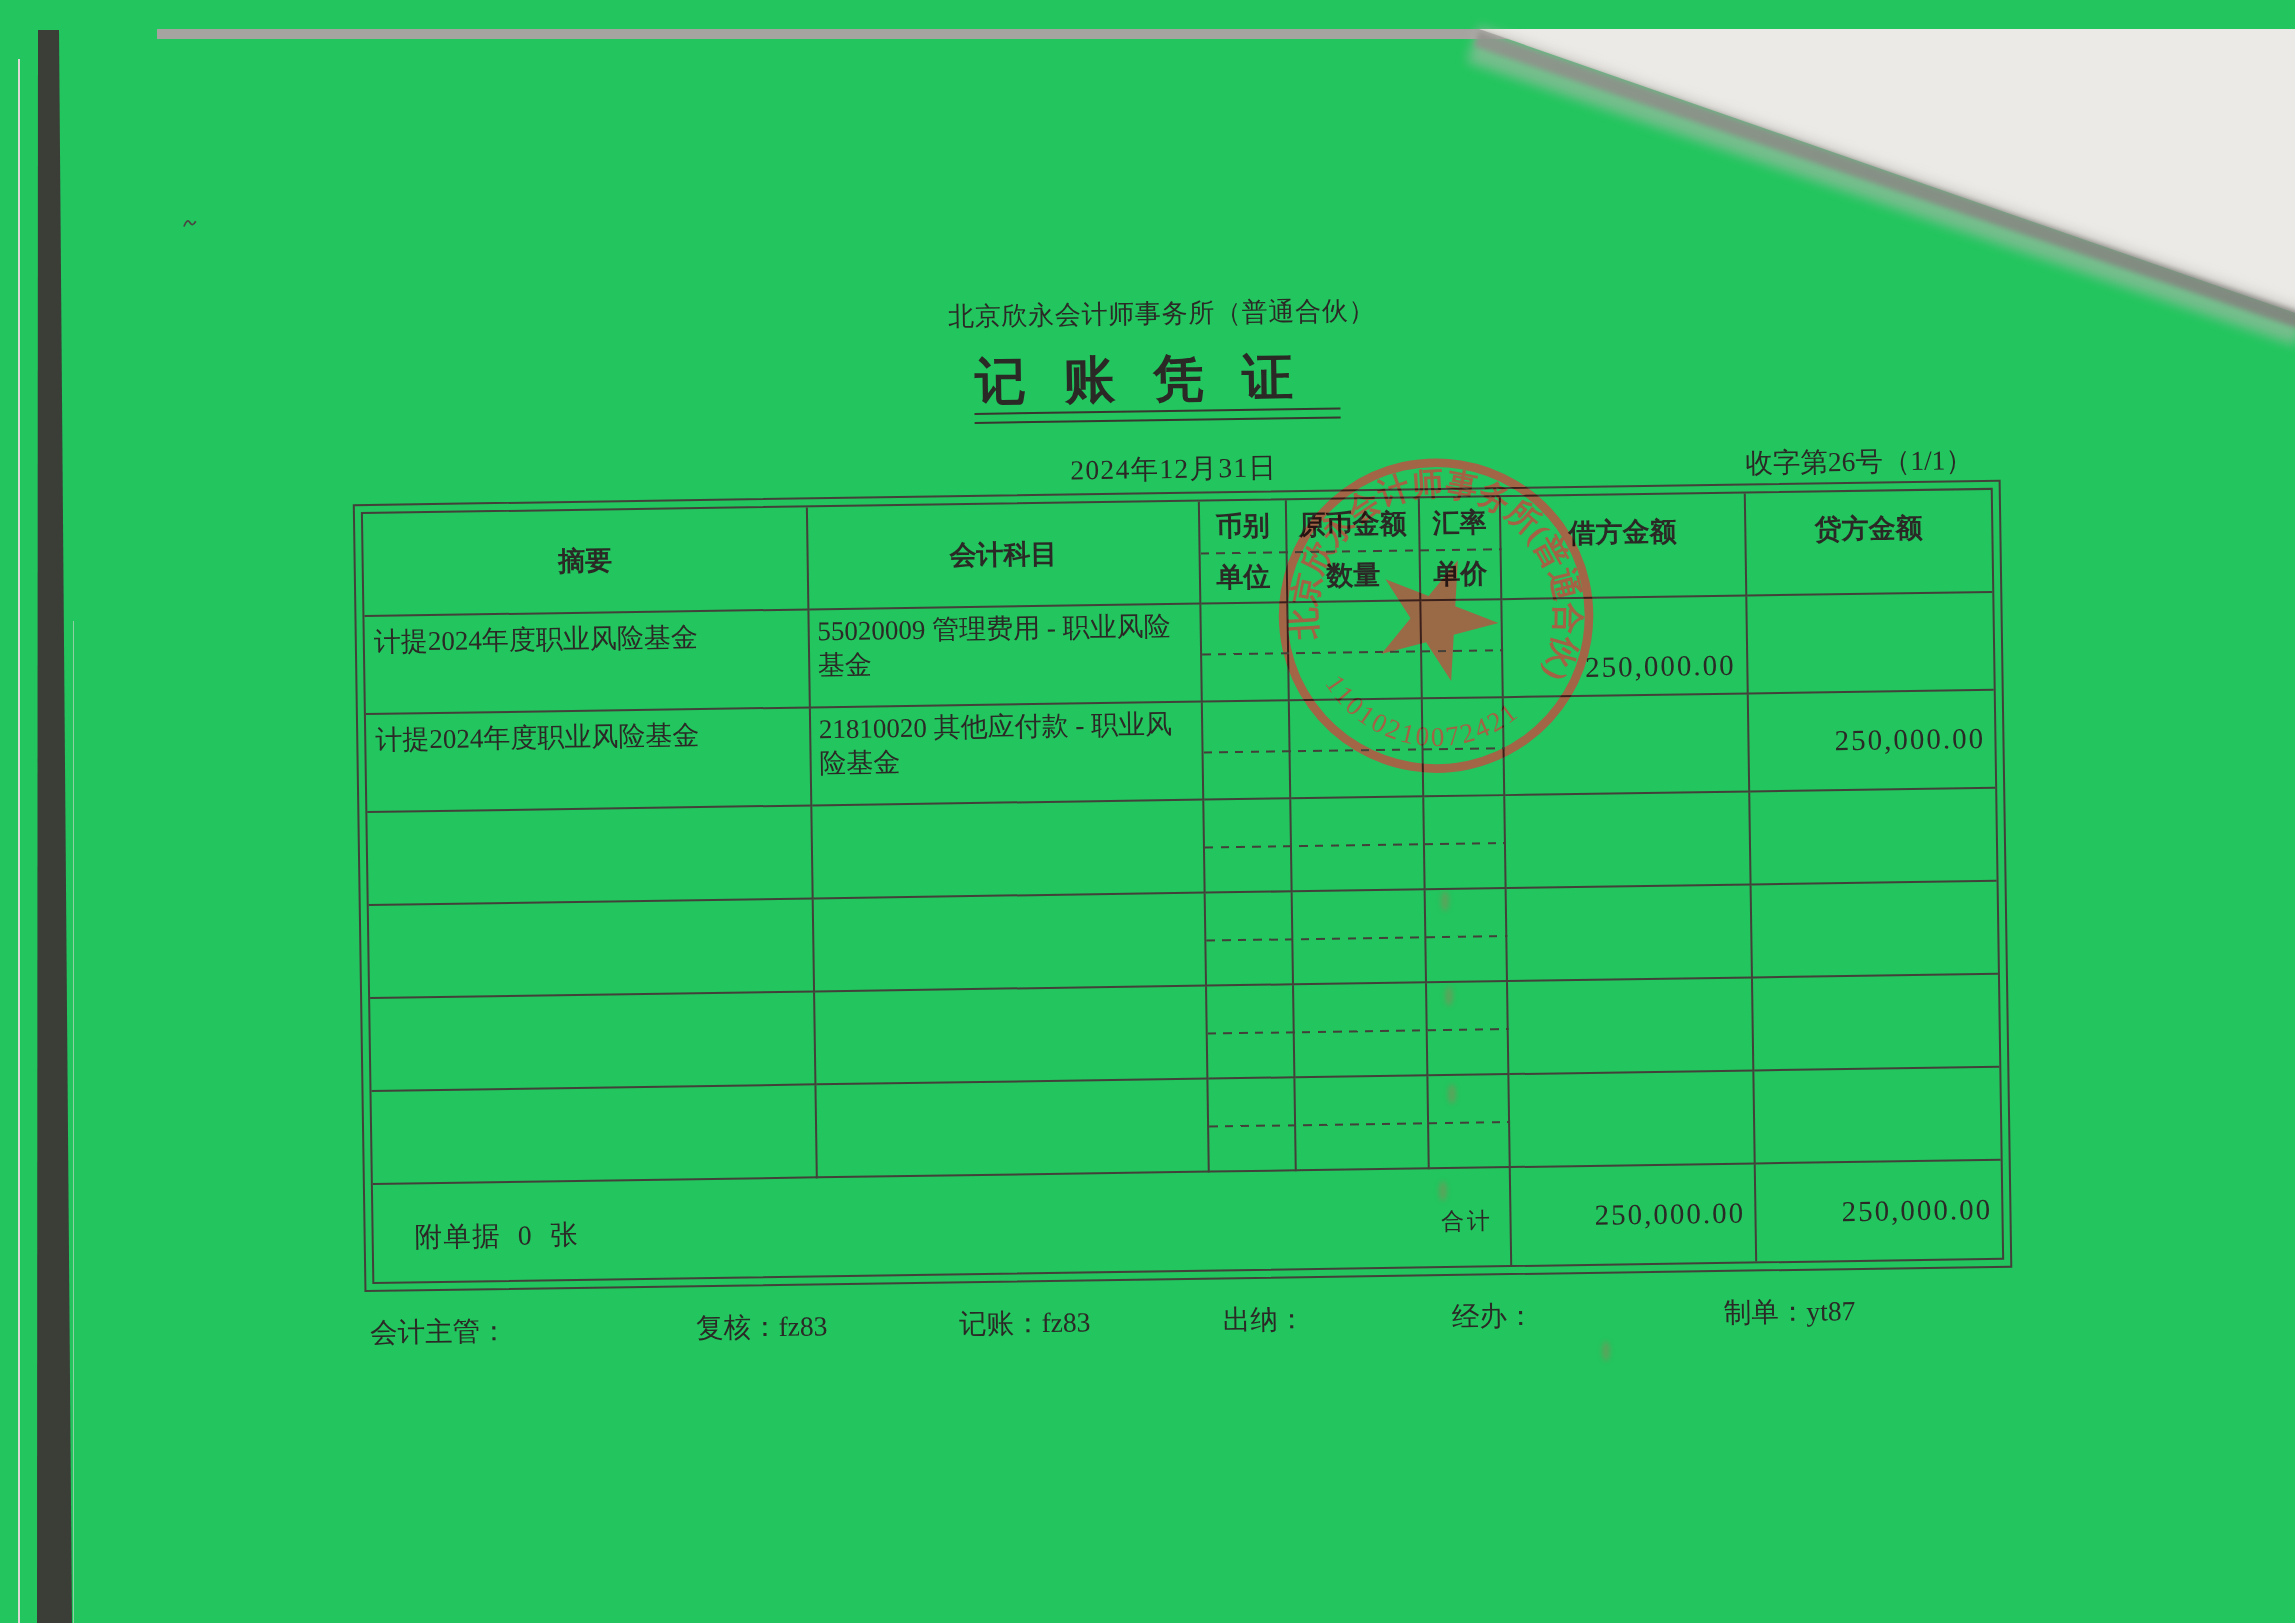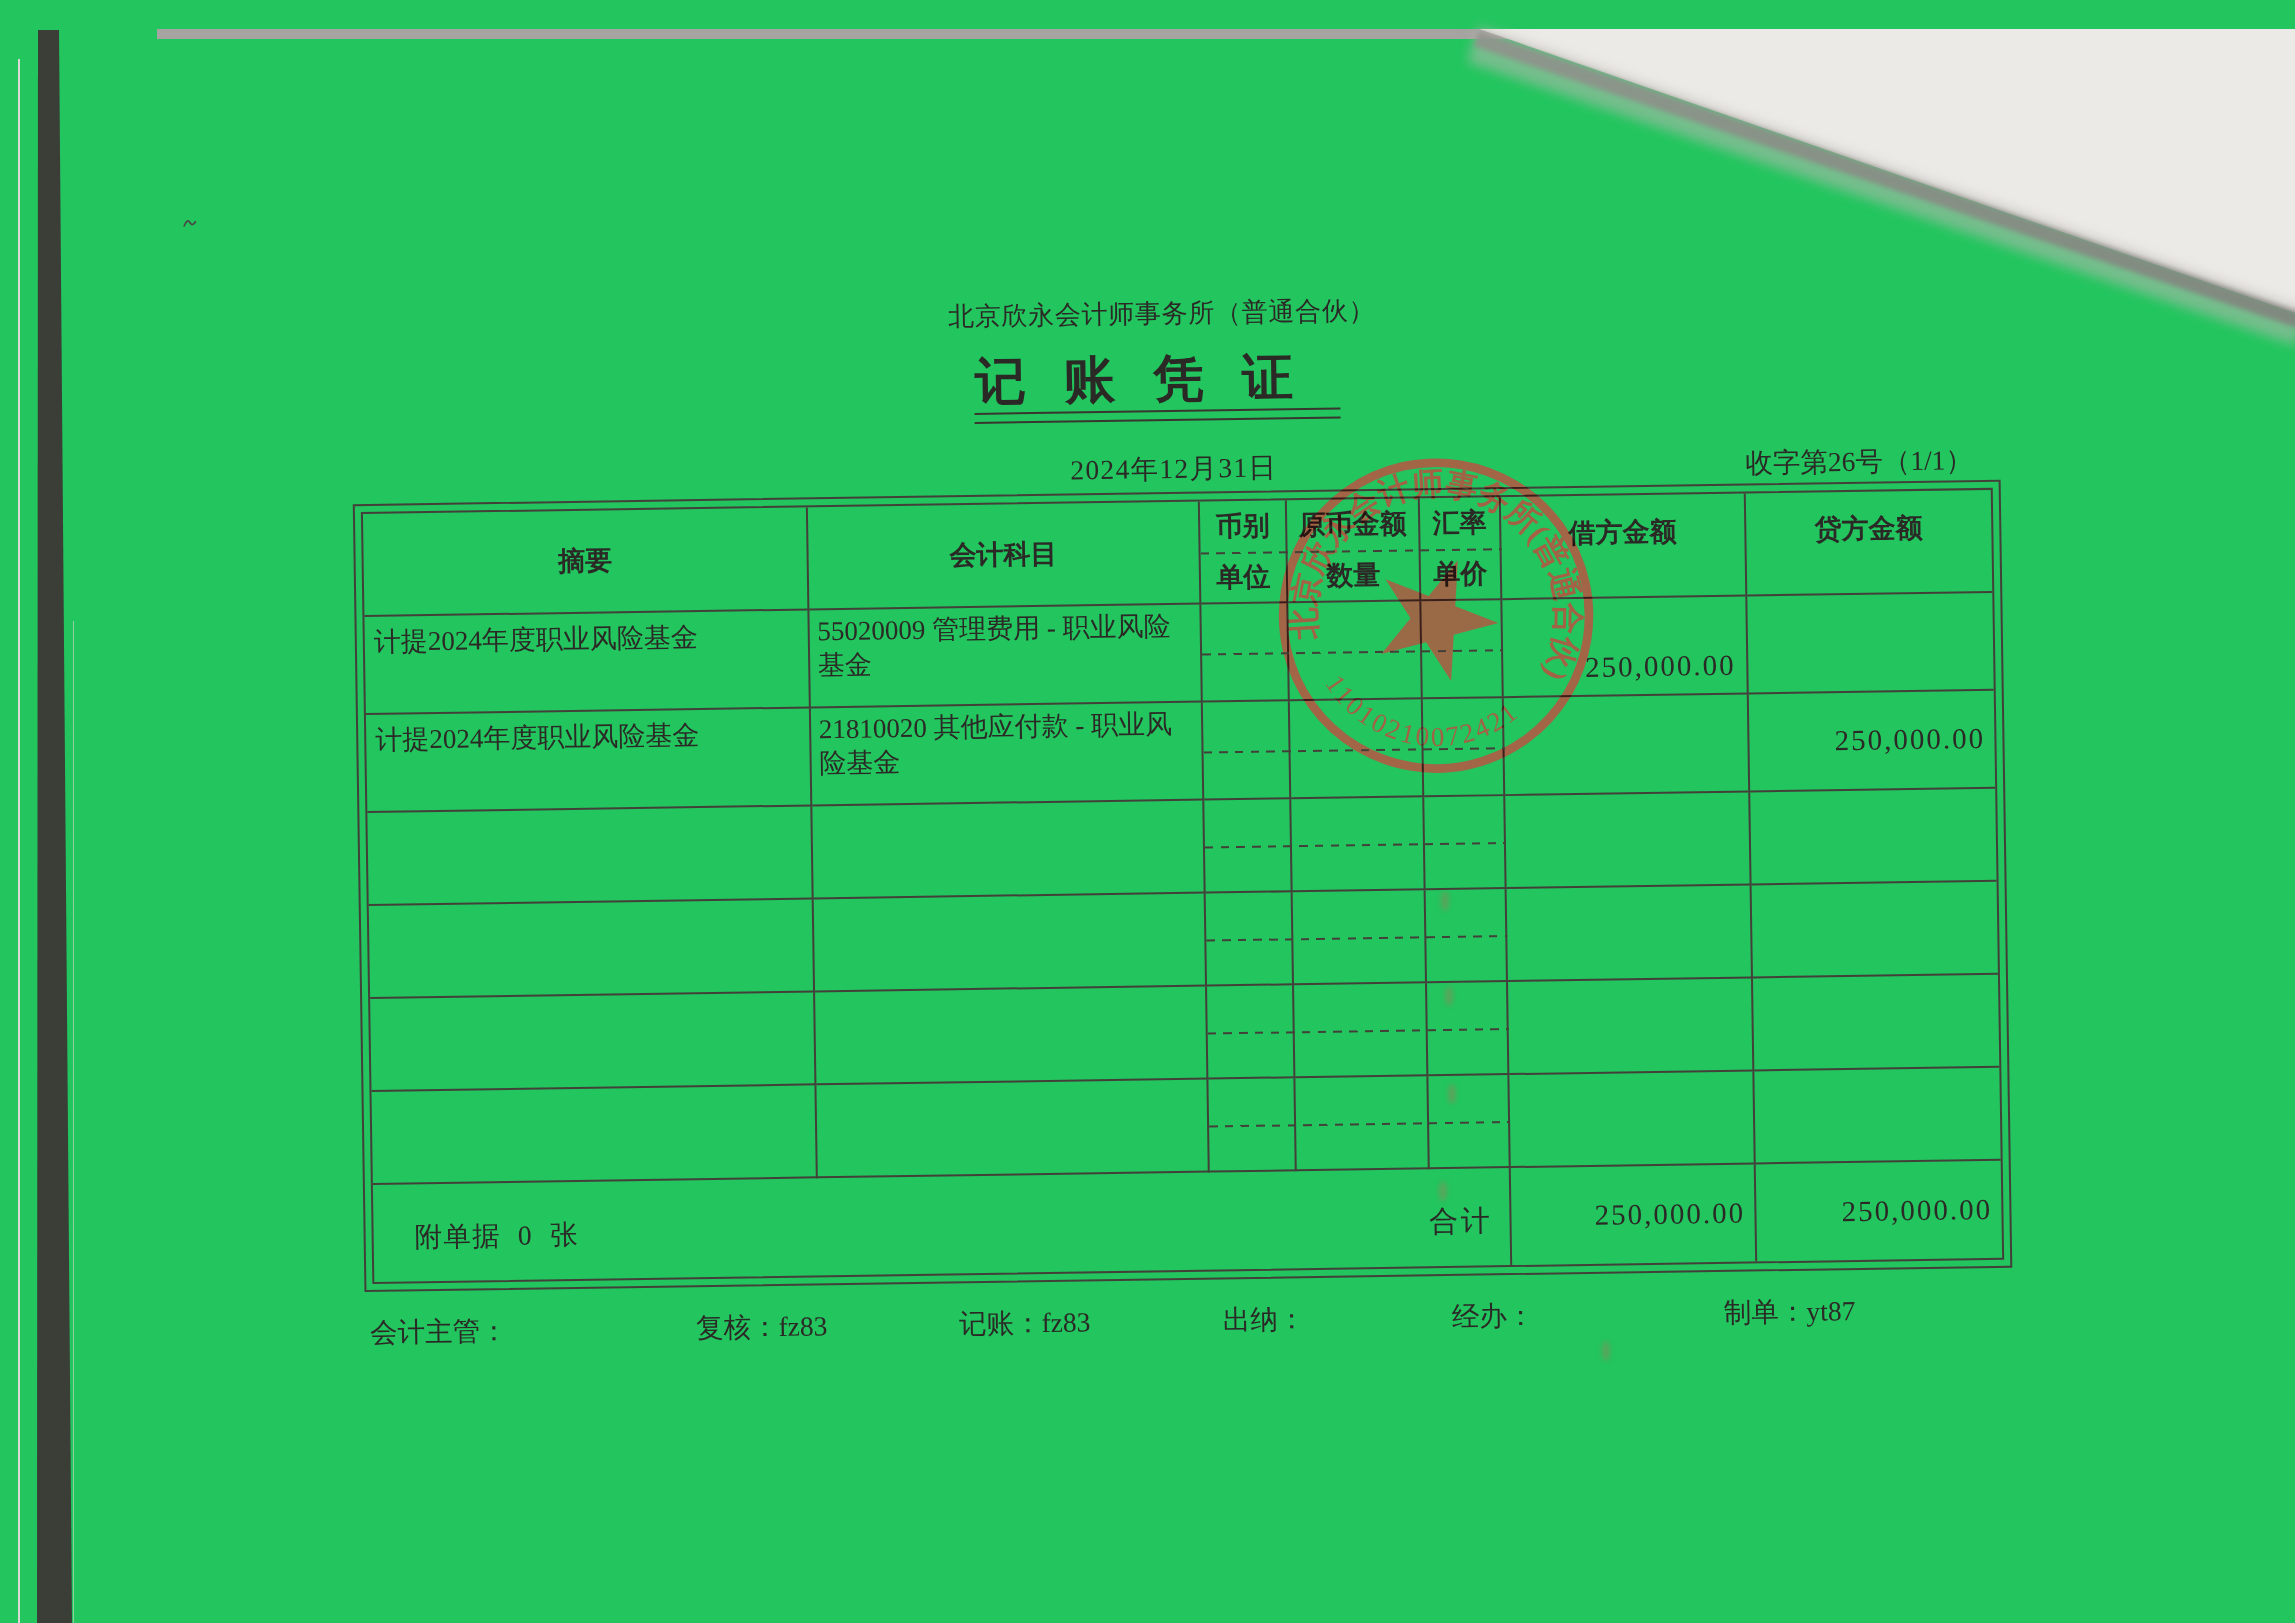--- a/index.html
+++ b/index.html
@@ -47,21 +47,21 @@
   .hdr-money{align-items:center;justify-content:center;font-weight:700;padding-bottom:27.5px;}
   .split{flex-direction:column;padding:0;}
   .split > div{flex:1;display:flex;align-items:center;justify-content:center;font-weight:700;}
   .cell-summary{padding:9.2px 3.9px 0 9.2px;align-items:flex-start;line-height:1.25;}
   .cell-account{padding:5.2px 5.2px 0 7.8px;align-items:flex-start;line-height:1.25;}
   .amt{justify-content:flex-end;font-size:29px;letter-spacing:2px;white-space:nowrap;}
   .amt-bottom{align-items:flex-end;padding:0 10.5px 10.5px 0;}
   .amt-middle{align-items:center;padding-right:9.2px;}
   .merged-bottom{grid-column:1/6;align-items:center;justify-content:space-between;
                  padding-left:41px;padding-right:17px;padding-top:9.2px;}
-  .total-label{font-size:29px;letter-spacing:2.6px;}
+  .total-label{font-size:23px;letter-spacing:2.6px;}
   .attach{font-size:27.5px;letter-spacing:1.3px;}
   .attach span{margin-right:17px;}
   .dash{position:absolute;left:837px;width:301px;height:2px;z-index:2;
         background:repeating-linear-gradient(90deg,#43403a 0 8.5px,rgba(0,0,0,0) 8.5px 15.7px);}
 
   
   #signatures{position:absolute;left:0;top:1303px;width:2295px;height:39px;font-size:27.5px;}
   .sig{position:absolute;white-space:nowrap;}
   .sig-1{left:363px;} .sig-2{left:689px;} .sig-3{left:952px;}
   .sig-4{left:1216px;} .sig-5{left:1445px;} .sig-6{left:1717px;}

